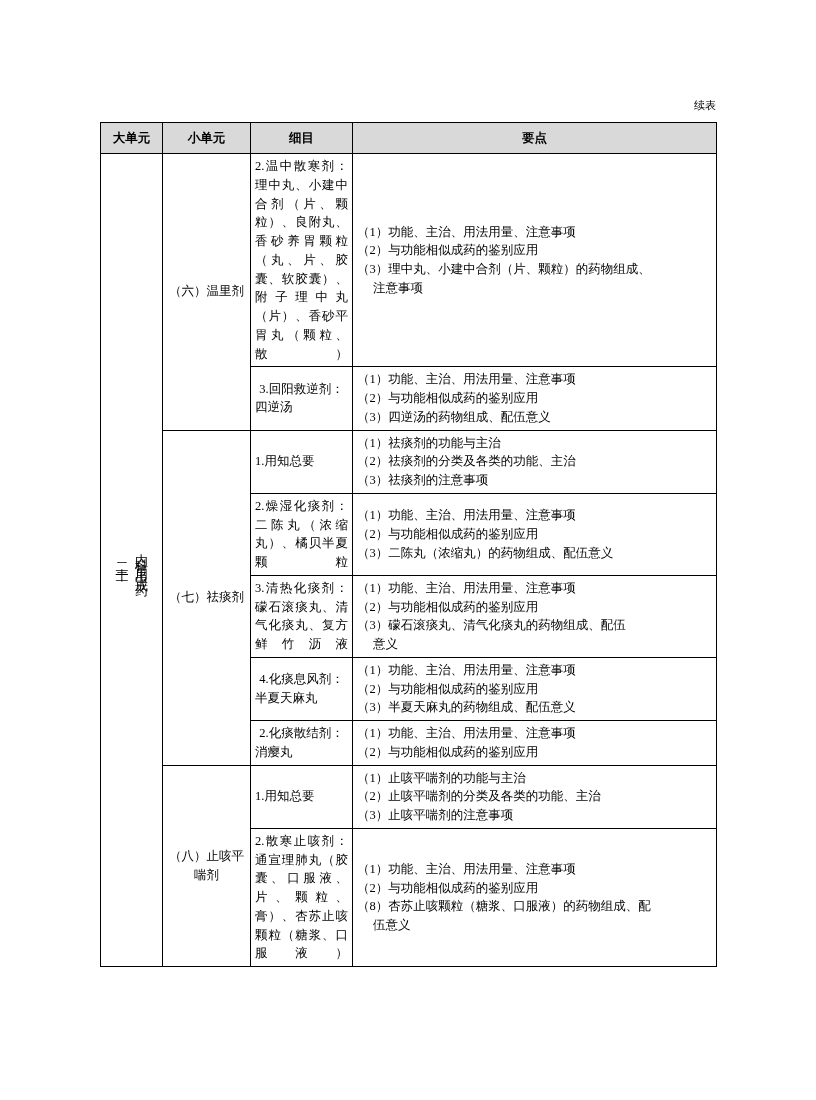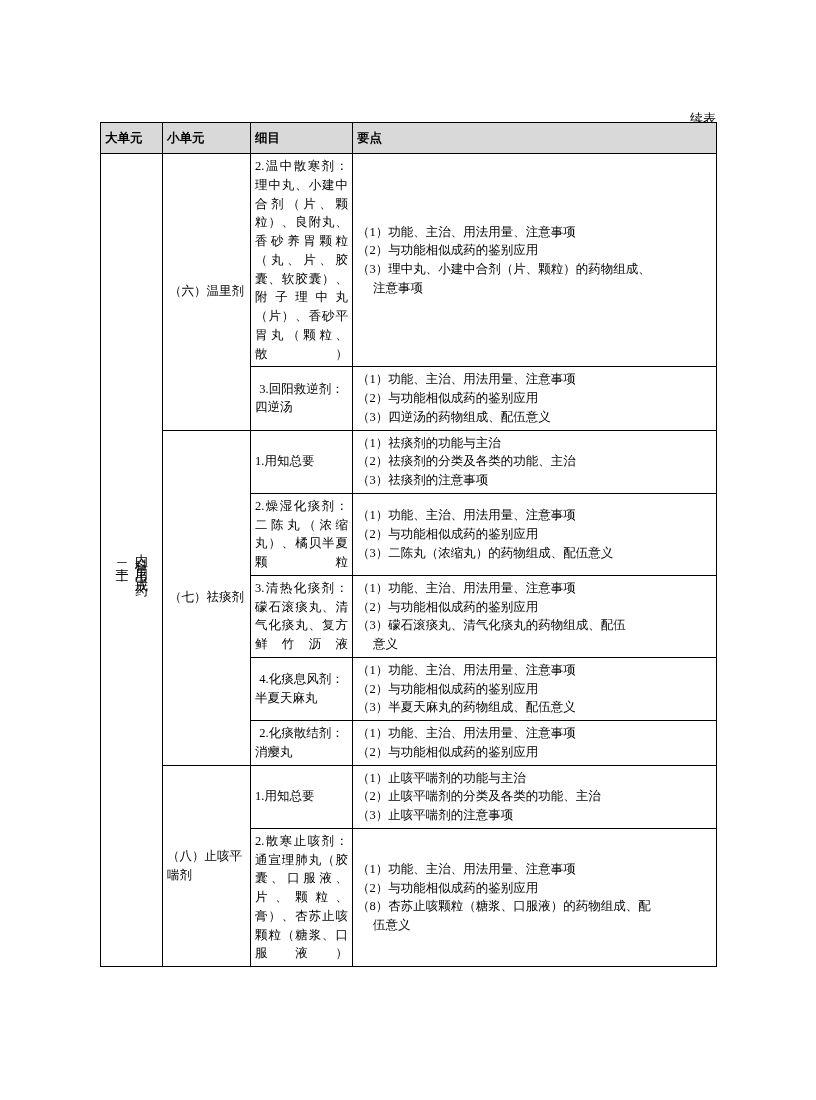--- a/index.html
+++ b/index.html
@@ -17,42 +17,41 @@
   .page {
     position: relative;
     width: 816px;
     height: 1100px;
     box-sizing: border-box;
   }
   .continued {
     position: absolute;
     top: 98px;
     right: 100px;
-    font-size: 13px;
+    font-size: 11px;
     font-family: "Liberation Serif", "DejaVu Serif", serif;
-    margin-top: 12px;
   }
   table.syllabus {
     position: absolute;
     left: 100px;
     top: 122px;
     width: 616px;
     border-collapse: collapse;
     table-layout: fixed;
   }
   table.syllabus td, table.syllabus th {
     border: 1px solid #000;
     vertical-align: middle;
     font-size: 12.5px;
     line-height: 1.5;
     padding: 3px 4px;
   }
   thead th {
     background: #d9d9d9;
-    text-align: left;
+    text-align: center;
     font-weight: bold;
     font-size: 13px;
     height: 24px;
     padding: 3px 2px;
   }
   .col-a { width: 62px; }
   .col-b { width: 88px; }
   .col-c { width: 102px; }
   .col-d { width: 364px; }
 
@@ -78,21 +77,21 @@
     gap: 2px;
   }
   td.sub {
     text-align: center;
     vertical-align: middle;
     font-size: 12.5px;
     line-height: 1.5;
   }
   td.sub .sublabel {
     display: inline-block;
-    text-align: left;
+    text-align: center;
   }
   td.detail {
     vertical-align: top;
     text-align: justify;
     text-align-last: justify;
     font-size: 12.5px;
     line-height: 1.55;
     padding: 4px 5px;
   }
   td.detail.novert {

